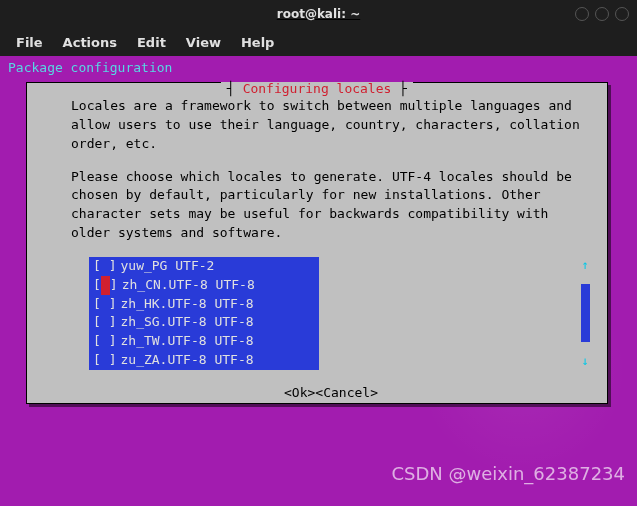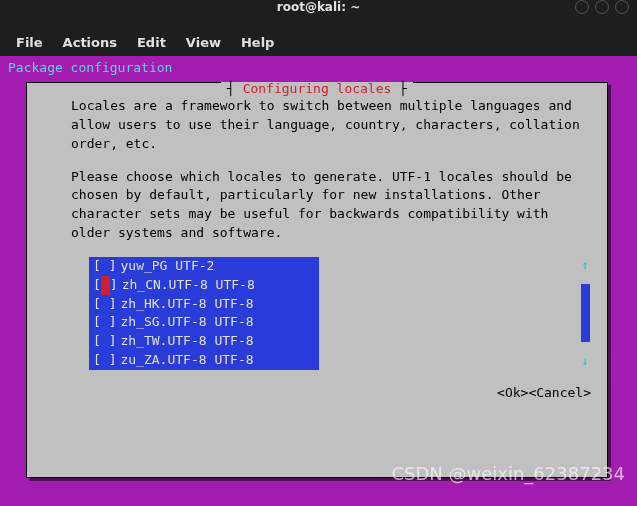--- a/index.html
+++ b/index.html
@@ -7,22 +7,23 @@
       width:637px; height:506px;
       font-family:"DejaVu Sans Mono","Liberation Mono",monospace;
       font-size:13px;
       background:#0d78ff;
       overflow:hidden;
       position:relative;
     }
     .titlebar {
       height:28px;
       background:#1e1e1e;
-      display:flex; align-items:flex-start; justify-content:center;
+      display:flex; align-items:center; justify-content:center;
       position:relative;
+      text-decoration:underline;
     }
     .titlebar .title { color:#e0e0e0; font-family:"DejaVu Sans",sans-serif; font-size:12px; font-weight:bold;}
     .titlebar .winbtns { position:absolute; right:8px; display:flex; gap:6px;}
     .winbtn { width:14px; height:14px; border:1px solid #555; border-radius:50%; }
     .menubar {
       height:28px;
       background:#1e1e1e;
       display:flex; align-items:center; gap:20px;
       padding:0 16px;
       color:#e0e0e0;
@@ -37,21 +38,21 @@
       color:#e0e0e0;
       padding:0;
     }
     .pkg-label {
       color:#57d9e3;
       padding:4px 8px 0 8px;
     }
     .dialog {
       position:absolute;
       left:26px; top:26px;
-      width:582px; height:396px;
+      width:582px; height:322px;
       background:#c0c0c0;
       border:1px solid #000;
       box-shadow:3px 3px 0 #00000080;
       color:#000;
     }
     .dialog-title {
       position:absolute;
       top:-1px; left:50%; transform:translateX(-50%);
       background:#c0c0c0;
       color:#d02030;
@@ -91,21 +92,21 @@
       width:12px;
       display:flex; flex-direction:column; justify-content:space-between; align-items:center;
       color:#00c8e8;
       font-size:12px;
       margin-left:auto;
     }
     .arrows .bar {
       width:9px; height:58px; margin:2px 0;
       background:#293bd8;
     }
-    .btnrow { display:flex; justify-content:flex-end; margin-top:6px;}
+    .btnrow { display:flex; justify-content:center; margin-top:6px;}
     .dlgbtn { cursor:default;}
     .watermark {
       position:absolute; bottom:22px; right:12px;
       color:rgba(255,255,255,0.65);
       font-family:"DejaVu Sans",sans-serif;
       font-size:18px;
       pointer-events:none;
     }
     
     .bgstamp {
@@ -137,21 +138,21 @@
 </div>
 
 <div class="terminal">
   <div class="pkg-label">Package configuration</div>
   <div class="bgstamp"></div>
 
   <div class="dialog">
     <div class="dialog-title">Configuring locales</div>
     <div class="dialog-body">
       <p>Locales are a framework to switch between multiple languages and allow users to use their language, country, characters, collation order, etc.</p>
-      <p>Please choose which locales to generate. UTF-1 locales should be chosen by default, particularly for new installations. Other character sets may be useful for backwards compatibility with older systems and software.</p>
+      <p>Please choose which locales to generate. UTF-4 locales should be chosen by default, particularly for new installations. Other character sets may be useful for backwards compatibility with older systems and software.</p>
 
       <div class="listwrap">
         <div class="localelist" id="locale-list">
             <div class="locale-row"><span class="mark">[</span><span> </span><span class="mark">]</span><span class="txt">yuw_PG UTF-2</span></div>
             <div class="locale-row"><span class="mark">[</span><span class="cursor"> </span><span class="mark">]</span><span class="txt">zh_CN.UTF-8 UTF-8</span></div>
             <div class="locale-row"><span class="mark">[</span><span> </span><span class="mark">]</span><span class="txt">zh_HK.UTF-8 UTF-8</span></div>
             <div class="locale-row"><span class="mark">[</span><span> </span><span class="mark">]</span><span class="txt">zh_SG.UTF-8 UTF-8</span></div>
             <div class="locale-row"><span class="mark">[</span><span> </span><span class="mark">]</span><span class="txt">zh_TW.UTF-8 UTF-8</span></div>
             <div class="locale-row"><span class="mark">[</span><span> </span><span class="mark">]</span><span class="txt">zu_ZA.UTF-8 UTF-8</span></div>
           </div>

